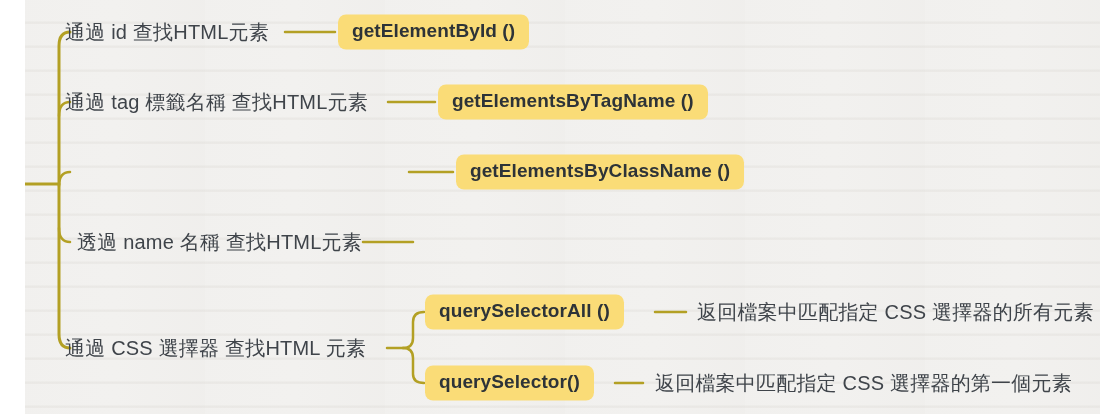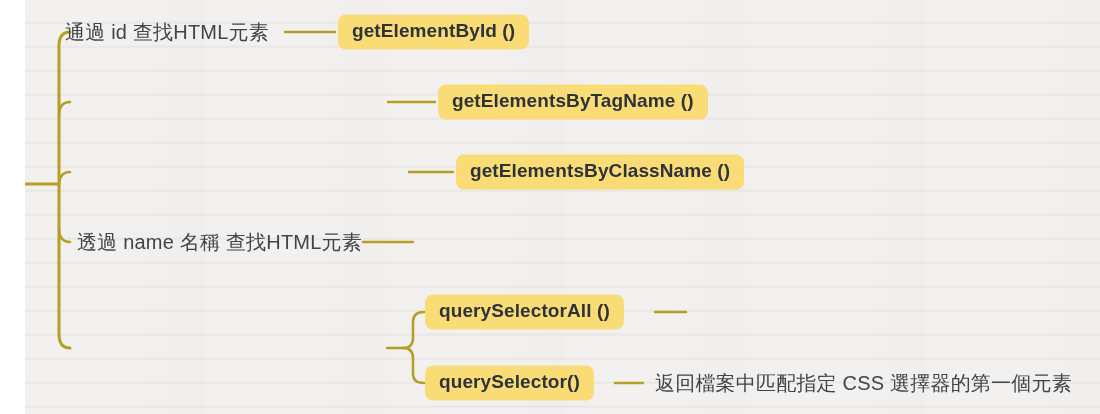--- a/index.html
+++ b/index.html
@@ -83,23 +83,26 @@
 
     <path d="M 362 348 H 378" stroke-width="2.5"></path>
     <path d="M 378 348 Q 388 348 388 338 L 388 322 Q 388 312 399 312" stroke-width="2.5"></path>
     <path d="M 378 348 Q 388 348 388 358 L 388 374 Q 388 383 399 383" stroke-width="2.5"></path>
 
     <path d="M 630 312 H 661" stroke-width="2.5"></path>
     <path d="M 590 383 H 618" stroke-width="2.5"></path>
   </svg>
 
   <div class="topic-label" style="left:40px; top:32px">通過 id 查找HTML元素</div>
+  <div class="topic-label" style="left:40px; top:102px">通過 tag 標籤名稱 查找HTML元素</div>
   <div class="topic-label" style="left:52px; top:242px">透過 name 名稱 查找HTML元素</div>
+  <div class="topic-label" style="left:40px; top:348px">通過 CSS 選擇器 查找HTML 元素</div>
 
   <div class="method-node" style="left:313px; top:32px">getElementById ()</div>
   <div class="method-node" style="left:413px; top:102px">getElementsByTagName ()</div>
   <div class="method-node" style="left:431px; top:172px">getElementsByClassName ()</div>
   <div class="method-node" style="left:400px; top:312px">querySelectorAll ()</div>
   <div class="method-node" style="left:400px; top:383px">querySelector()</div>
 
+  <div class="desc-label" style="left:672px; top:312px">返回檔案中匹配指定 CSS 選擇器的所有元素</div>
   <div class="desc-label" style="left:630px; top:383px">返回檔案中匹配指定 CSS 選擇器的第一個元素</div>
 
 </div>
 
 </body></html>

